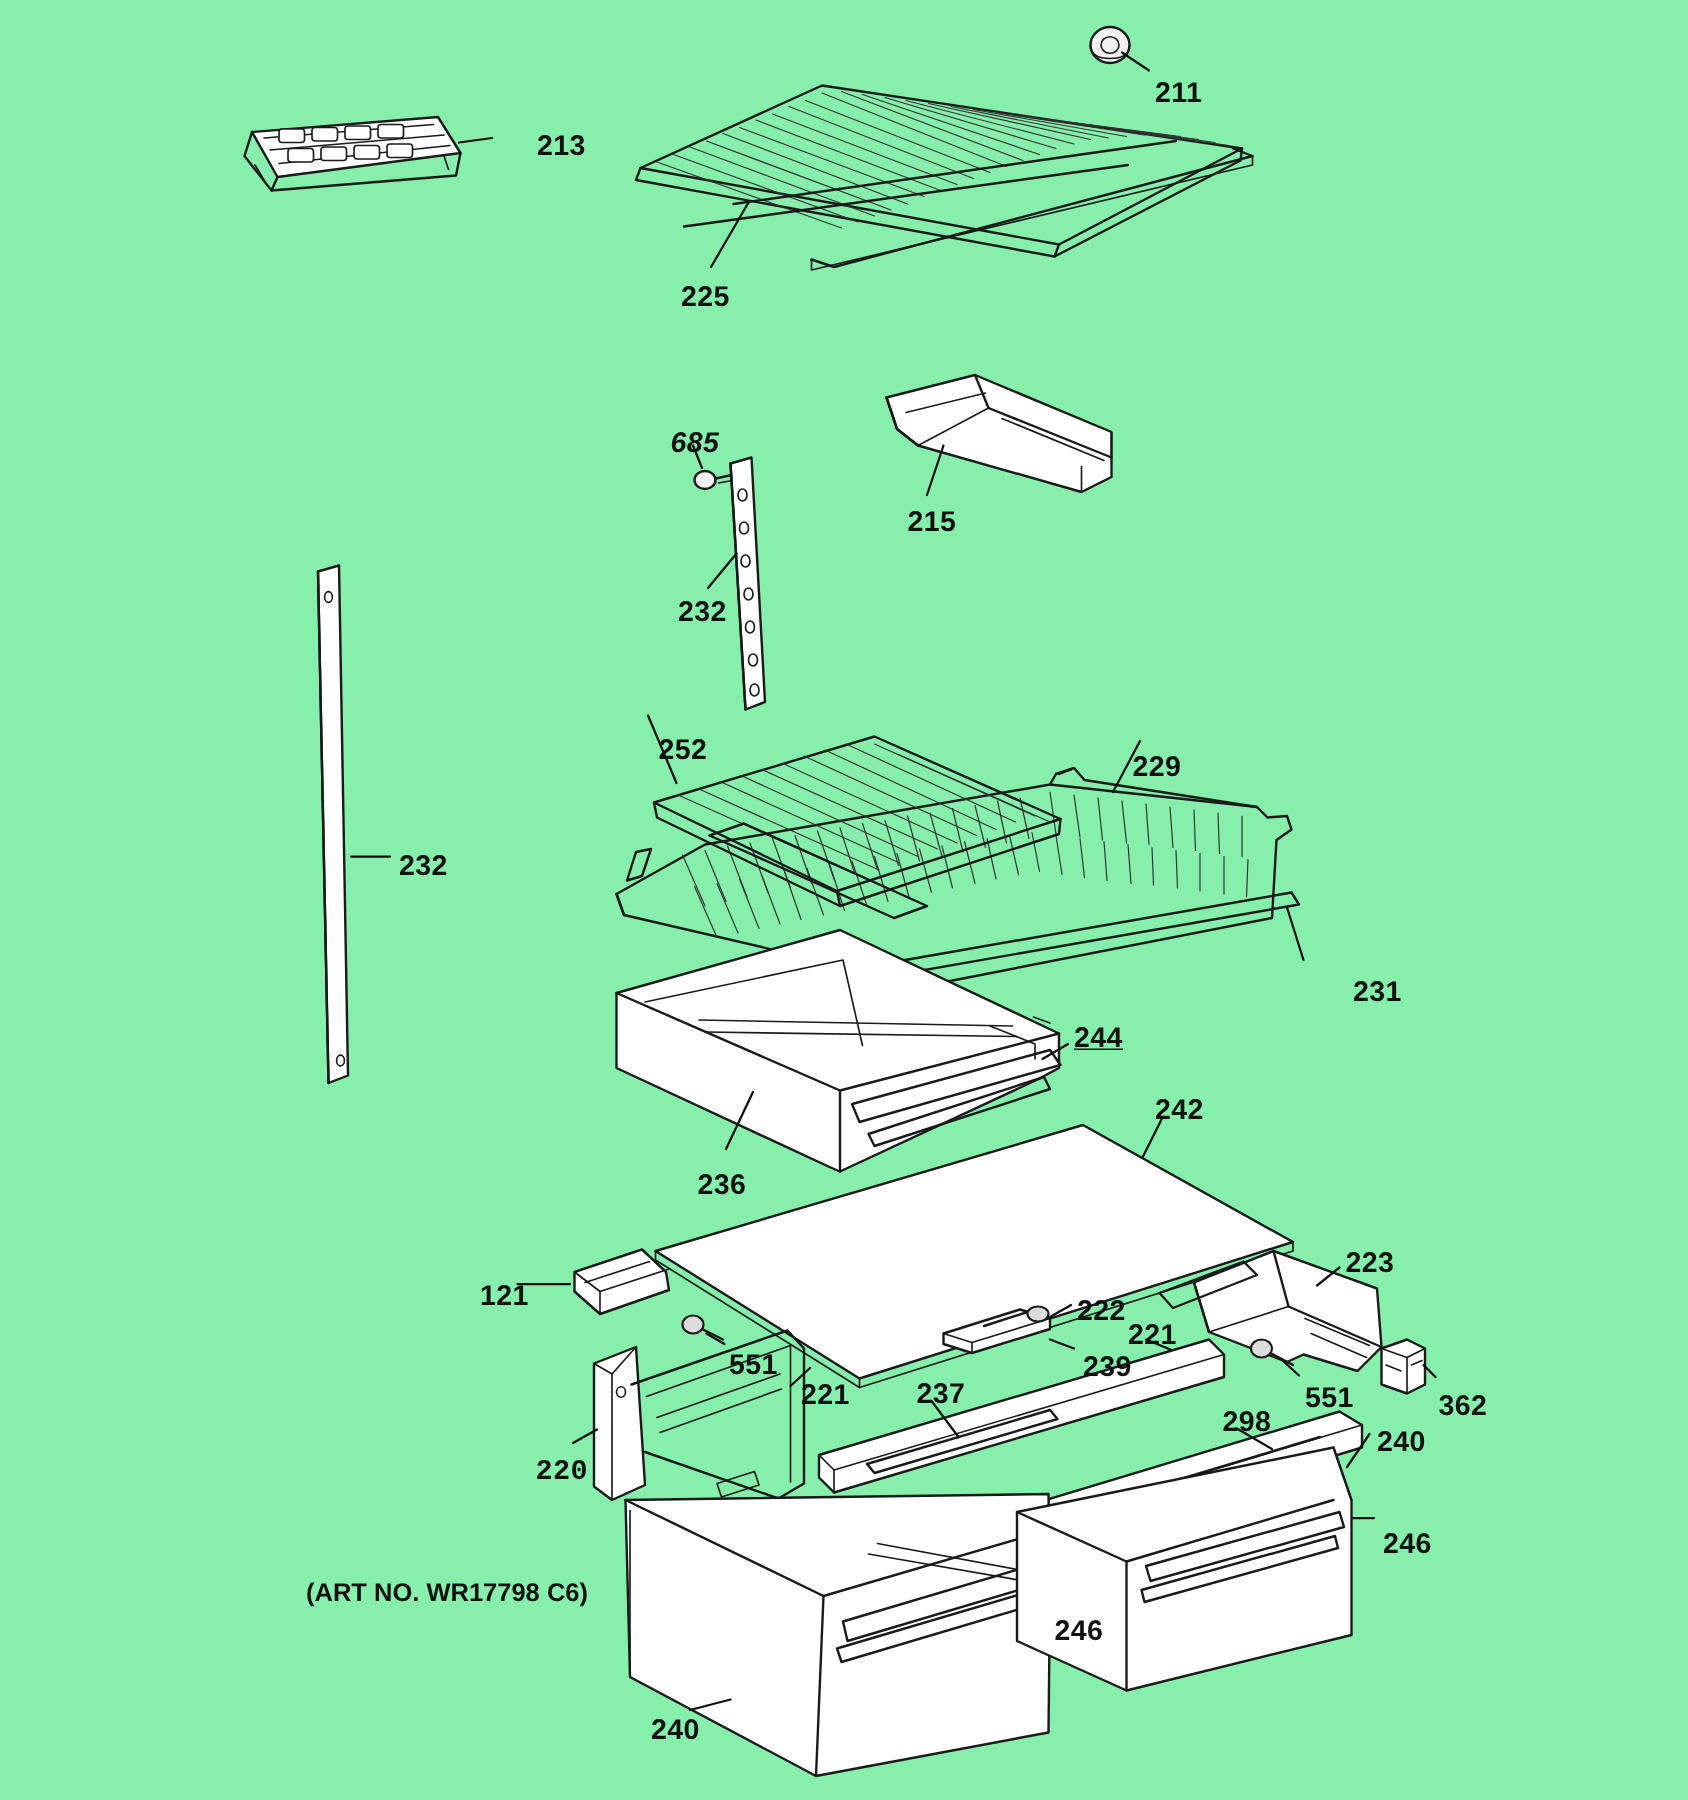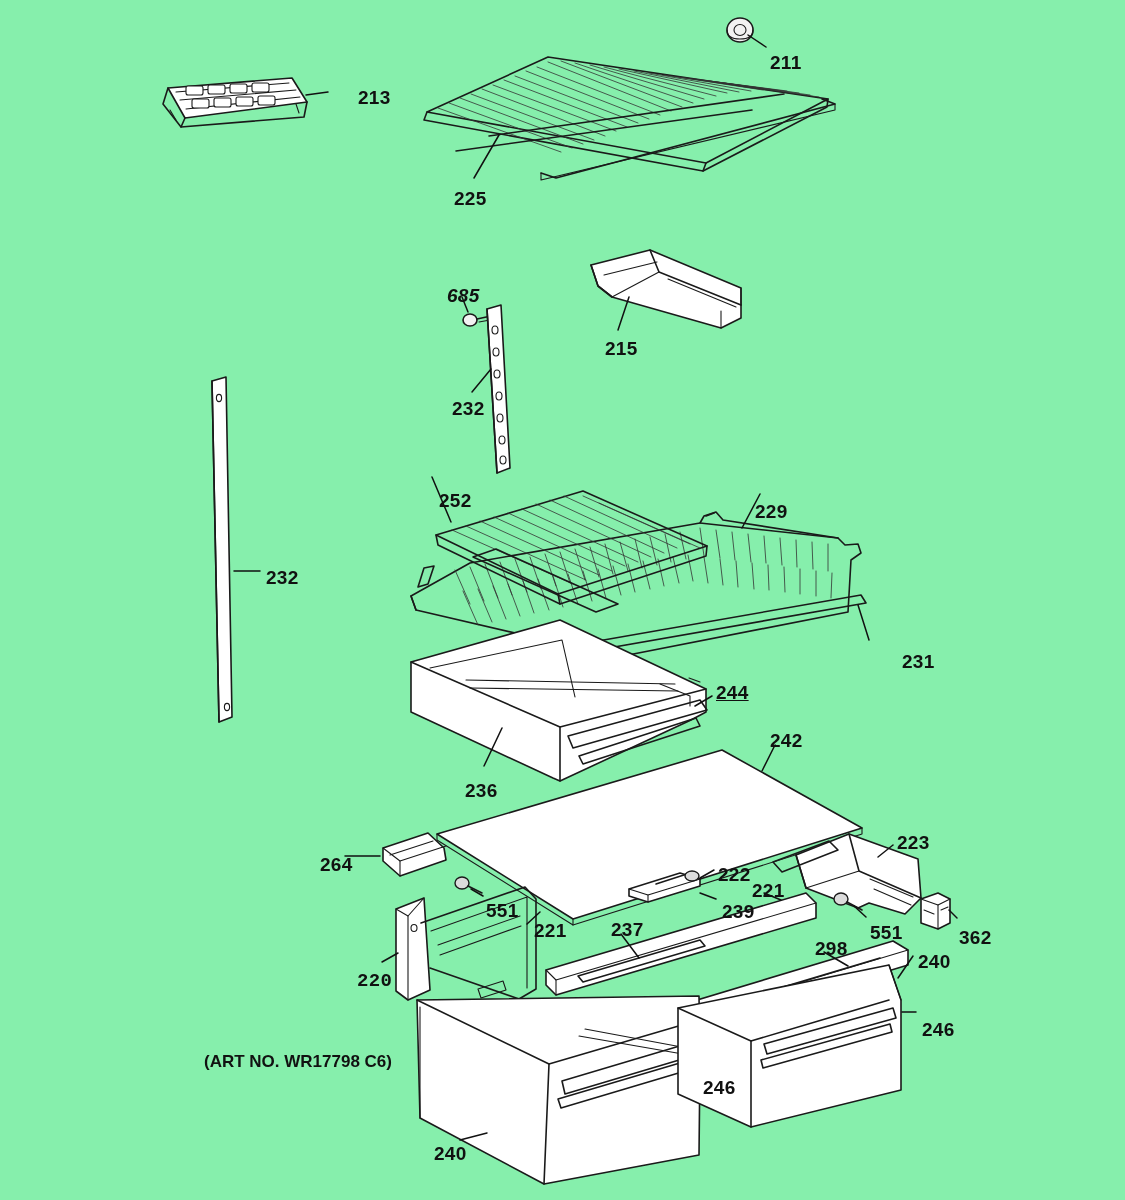--- a/index.html
+++ b/index.html
@@ -421,21 +421,21 @@
   <div class="callout" style="left:447px; top:285px;font-style:italic;">685</div>
   <div class="callout" style="left:605px; top:338px;text-align:right;">215</div>
   <div class="callout" style="left:452px; top:398px;">232</div>
   <div class="callout" style="left:406px; top:490px;margin-left:33px;">252</div>
   <div class="callout" style="left:755px; top:501px;text-align:center;">229</div>
   <div class="callout" style="left:266px; top:567px;">232</div>
   <div class="callout" style="left:866px; top:651px;margin-left:36px;">231</div>
   <div class="callout" style="left:716px; top:682px;text-decoration:underline;">244</div>
   <div class="callout" style="left:465px; top:780px;">236</div>
   <div class="callout" style="left:770px; top:730px;">242</div>
-  <div class="callout" style="left:320px; top:854px;">264</div>
+  <div class="callout" style="left:320px; top:854px;">121</div>
   <div class="callout" style="left:897px; top:832px;">223</div>
   <div class="callout" style="left:718px; top:864px;">222</div>
   <div class="callout" style="left:752px; top:880px;">221</div>
   <div class="callout" style="left:722px; top:901px;">239</div>
   <div class="callout" style="left:486px; top:900px;">551</div>
   <div class="callout" style="left:534px; top:920px;">221</div>
   <div class="callout" style="left:611px; top:919px;">237</div>
   <div class="callout" style="left:870px; top:922px;">551</div>
   <div class="callout" style="left:959px; top:927px;">362</div>
   <div class="callout" style="left:815px; top:938px;">298</div>

